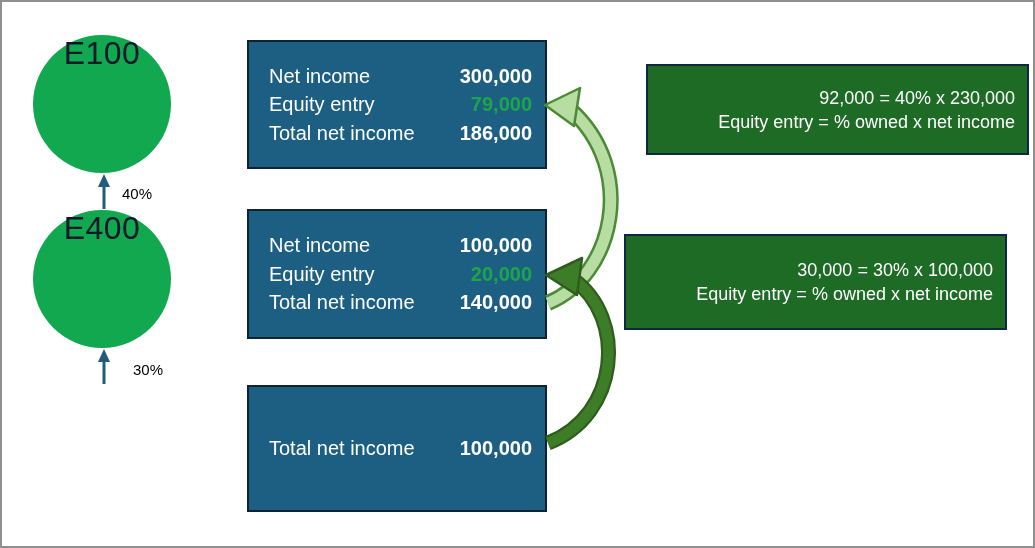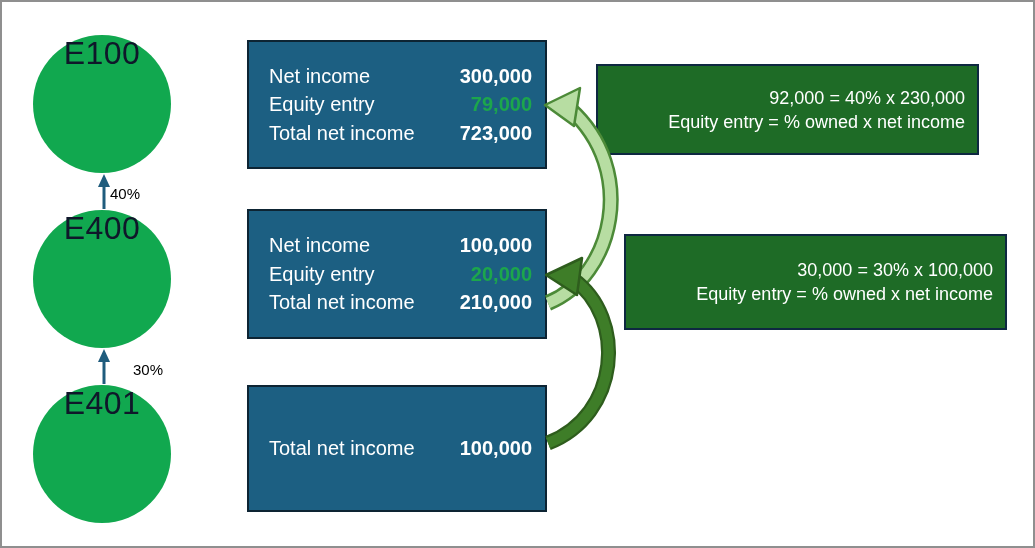--- a/index.html
+++ b/index.html
@@ -70,72 +70,69 @@
 <body>
 
 <div id="canvas">
 
   <div class="node" style="left:31px;top:33px;">
     <span>E100</span>
   </div>
   <div class="node" style="left:31px;top:208px;">
     <span>E400</span>
   </div>
-  <div class="node" style="left:31px;top:383px;">
-    <span>E401</span>
-  </div>
 
-  <div class="pct" style="left:108px;top:183px;text-align:center;">40%</div>
+  <div class="pct" style="left:120px;top:183px;text-align:center;">40%</div>
   <div class="pct" style="left:131px;top:359px;">30%</div>
 
   <div class="bluebox" style="left:245px;top:38px;width:300px;height:129px;">
     <div class="row">
       <span class="lbl">Net income</span>
       <span class="spacer"></span>
       <span class="val">300,000</span>
     </div>
     <div class="row">
       <span class="lbl">Equity entry</span>
       <span class="spacer"></span>
       <span class="val v-equity">79,000</span>
     </div>
     <div class="row">
       <span class="lbl">Total net income</span>
       <span class="spacer"></span>
-      <span class="val v-total">723,000</span>
+      <span class="val v-total">186,000</span>
     </div>
   </div>
 
   <div class="bluebox" style="left:245px;top:207px;width:300px;height:130px;">
     <div class="row">
       <span class="lbl">Net income</span>
       <span class="spacer"></span>
       <span class="val">100,000</span>
     </div>
     <div class="row">
       <span class="lbl">Equity entry</span>
       <span class="spacer"></span>
       <span class="val v-equity">20,000</span>
     </div>
     <div class="row">
       <span class="lbl">Total net income</span>
       <span class="spacer"></span>
-      <span class="val v-total">210,000</span>
+      <span class="val v-total">140,000</span>
     </div>
   </div>
 
   <div class="bluebox" style="left:245px;top:383px;width:300px;height:127px;">
     <div class="row">
       <span class="lbl">Total net income</span>
       <span class="spacer"></span>
       <span class="val v-total">100,000</span>
     </div>
   </div>
 
-  <div class="callout" style="left:594px;top:62px;width:383px;height:91px;">
+  <div class="callout" style="left:644px;top:62px;width:383px;height:91px;">
     <div>92,000 = 40% x 230,000</div>
     <div>Equity entry = % owned x net income</div>
   </div>
 
   <div class="callout" style="left:622px;top:232px;width:383px;height:96px;">
     <div>30,000 = 30% x 100,000</div>
     <div>Equity entry = % owned x net income</div>
   </div>
 
   <svg id="arrow-layer" viewBox="0 0 1035 548" xmlns="http://www.w3.org/2000/svg">

